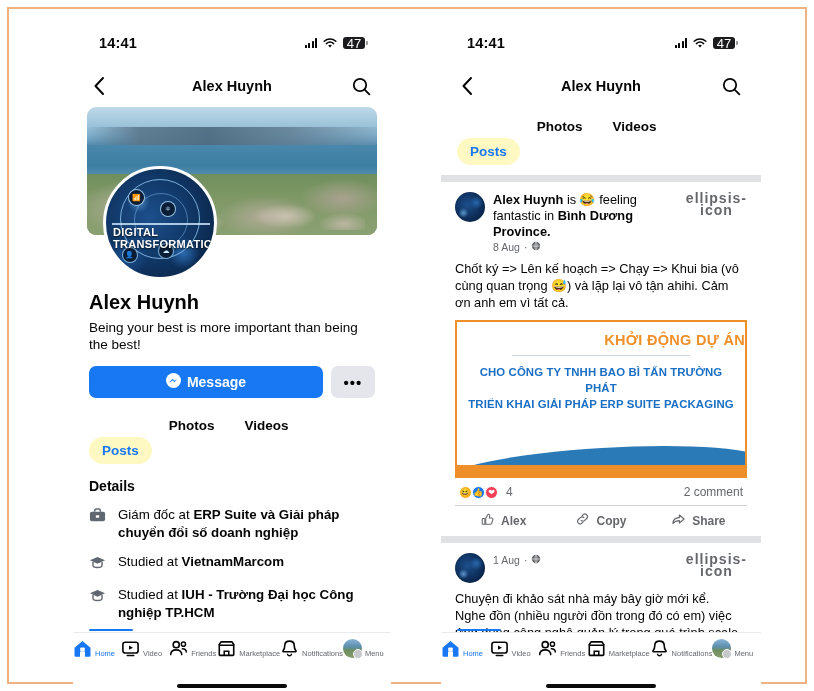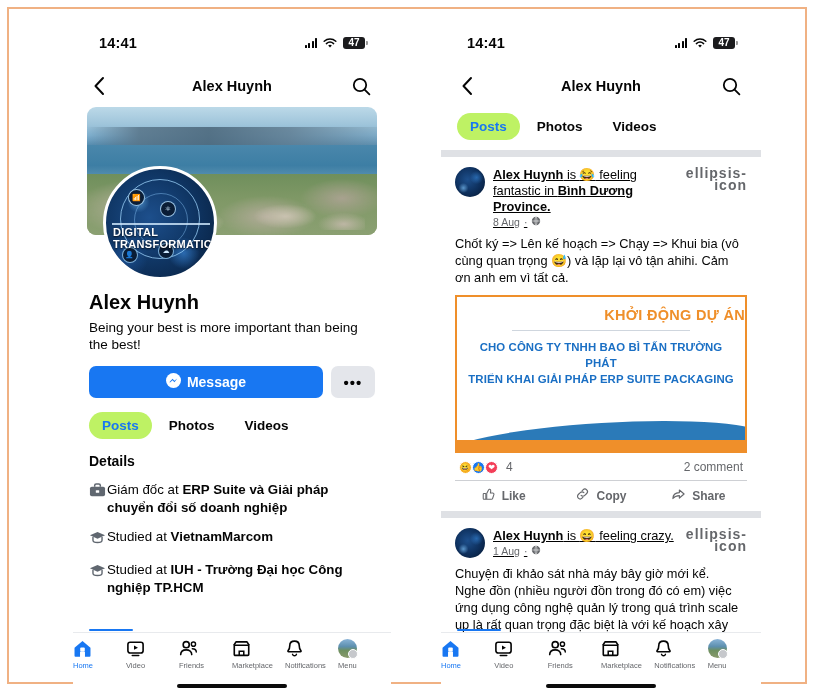--- a/index.html
+++ b/index.html
@@ -39,21 +39,21 @@
   .wifi svg { display: block; }
   .batt {
     position: relative; width: 22px; height: 11.5px;
     border-radius: 3px; background: #1c1c1e;
     display: flex; align-items: center; justify-content: center;
   }
   .batt::after {
     content: ''; position: absolute; right: -3px; top: 3.5px;
     width: 2px; height: 4.5px; background: #9a9a9a; border-radius: 0 1px 1px 0;
   }
-  .batt span { font-size: 10px; color: #fff; font-weight: bold; line-height: 1; }
+  .batt span { font-size: 13px; color: #fff; font-weight: normal; line-height: 1; }
 
   
   .navbar {
     height: 42px; display: flex; align-items: center;
     padding: 0 20px; position: relative;
   }
   .nav-back { cursor: pointer; display: flex; }
   .nav-title {
     position: absolute; left: 0; right: 0; text-align: center;
     font-size: 14.5px; font-weight: bold; color: #050505;
@@ -151,27 +151,27 @@
     cursor: pointer; border: none;
     font-size: 15px; font-weight: bold; color: #050505; letter-spacing: 1px;
   }
 
   
   .tabs { display: flex; gap: 4px; margin-top: 14px; }
   .tab {
     padding: 6px 13px; border-radius: 15px; font-size: 13.5px;
     font-weight: bold; color: #050505; cursor: pointer; white-space: nowrap;
   }
-  .tab.active { background: #bef264; color: #1877f2; }
+  .tab.active { background: #fef9c3; color: #1877f2; margin-top: 25px; }
 
   
   .details { padding: 0 16px; margin-top: 14px; }
   .details-title { font-size: 14px; font-weight: bold; color: #050505; }
   .detail-row {
-    display: flex; margin-top: 12px; align-items: flex-start;
+    display: flex; gap: 11px; margin-top: 12px; align-items: flex-start;
   }
   .detail-icon { flex: 0 0 18px; padding-top: 1px; }
   .detail-text { font-size: 13.3px; color: #050505; line-height: 17.5px; }
   .detail-text b { font-weight: bold; }
 
   
   .tabs-right { display: flex; gap: 4px; padding: 6px 16px 10px 16px; }
   .feed-sep { height: 7px; background: #dfe1e5; }
   .post { padding: 10px 14px 0 14px; }
   .post-head { display: flex; align-items: flex-start; gap: 8px; }
@@ -179,29 +179,29 @@
     flex: 0 0 30px; width: 30px; height: 30px; border-radius: 50%;
     overflow: hidden; position: relative;
     background: radial-gradient(circle at 42% 42%, #1d4f8c 0%, #0d2e5a 55%, #05162e 100%);
   }
   .post-av::after {
     content: ''; position: absolute; inset: 0;
     background:
       radial-gradient(circle 7px at 28% 70%, rgba(130,200,255,.65), rgba(0,0,0,0) 72%),
       radial-gradient(circle 9px at 72% 35%, rgba(60,150,240,.5), rgba(0,0,0,0) 74%);
   }
-  .post-meta { flex: 1; min-width: 0; text-decoration: underline; }
+  .post-meta { flex: 1; min-width: 0; }
   .post-line { font-size: 12.8px; color: #050505; line-height: 16px; }
   .post-line b { font-weight: bold; }
   .post-sub {
     margin-top: 1px; font-size: 10.5px; color: #65676b;
     display: flex; align-items: center; gap: 4px;
   }
   .post-dots {
-    flex: 0 0 18px; text-align: right; color: #65676b;
+    flex: 0 0 18px; text-align: center; color: #65676b;
     font-size: 14px; font-weight: bold; letter-spacing: 1px;
     cursor: pointer; line-height: 12px;
   }
   .post-body {
     margin-top: 7px; font-size: 12.8px; color: #050505; line-height: 17px;
   }
 
   
   .banner {
     margin: 9px 0 0 0; height: 158px; position: relative;
@@ -281,21 +281,21 @@
     font-size: 12px; color: #65676b; font-weight: bold; cursor: pointer;
   }
 
   
   .tabbar {
     position: absolute; left: 0; right: 0; bottom: 0; height: 62px;
     background: #fff; border-top: 1px solid #e8eaed;
     display: flex; align-items: flex-start; padding-top: 6px;
   }
   .tb {
-    flex: 1; display: flex; flex-direction: column; align-items: flex-start; gap: 3px;
+    flex: 1; display: flex; flex-direction: row; align-items: flex-end; gap: 3px;
     cursor: pointer;
   }
   .tb-label { font-size: 7.5px; color: #65676b; }
   .tb.active .tb-label { color: #1877f2; }
   .tb-avatar {
     width: 19px; height: 19px; border-radius: 50%; position: relative;
     background: linear-gradient(to bottom, #8ab4d8 0%, #5d8fae 40%, #6d8f5f 60%, #8a9a6c 100%);
   }
   .tb-avatar::after {
     content: ''; position: absolute; right: -1px; bottom: -1px;
@@ -581,21 +581,21 @@
 
       <div class="act-divider"></div>
       <div class="act-row">
         <div class="act">
           <span>
             <svg width="14" height="14" viewBox="0 0 16 16">
                 <path d="M4.6 14h6.1c.7 0 1.3-.4 1.5-1.1l1.4-4.2c.3-.9-.4-1.9-1.4-1.9H9.6l.4-2.4c.1-.8-.4-1.6-1.2-1.8-.5-.1-1 .1-1.2.6L5.4 7.5v6.5z" stroke="#65676b" stroke-width="1.2" fill="none" stroke-linejoin="round"></path>
                 <rect x="1.4" y="7.4" width="3" height="6.6" rx=".8" stroke="#65676b" stroke-width="1.2" fill="none"></rect>
               </svg>
           </span>
-          <span>Like</span>
+          <span>Alex</span>
         </div>
         <div class="act">
           <span>
             <svg width="15" height="14" viewBox="0 0 16 16">
                 <path d="M6.4 9.6a2.9 2.9 0 0 0 4.2 0l2.2-2.2a2.9 2.9 0 1 0-4.2-4.2L7.6 4.2" stroke="#65676b" stroke-width="1.3" fill="none" stroke-linecap="round"></path>
                 <path d="M9.6 6.4a2.9 2.9 0 0 0-4.2 0L3.2 8.6a2.9 2.9 0 1 0 4.2 4.2l1-1" stroke="#65676b" stroke-width="1.3" fill="none" stroke-linecap="round"></path>
               </svg>
           </span>
           <span>Copy</span>
         </div>
@@ -609,23 +609,20 @@
         </div>
       </div>
     </div>
 
     <div class="feed-sep"></div>
 
     <div class="post">
       <div class="post-head">
         <span class="post-av"></span>
         <div class="post-meta">
-          <div class="post-line">
-            <b>Alex Huynh</b><span> is </span><span>😄</span><span> feeling crazy.</span>
-          </div>
           <div class="post-sub">
             <span>1 Aug</span>
             <span>·</span>
             <span>
               <svg width="10" height="10" viewBox="0 0 12 12">
                   <circle cx="6" cy="6" r="5" fill="#65676b"></circle>
                   <path d="M1.4 6h9.2M6 1.1c1.6 1.5 1.6 8.3 0 9.8M6 1.1c-1.6 1.5-1.6 8.3 0 9.8" stroke="#fff" stroke-width=".7" fill="none"></path>
                 </svg>
             </span>
           </div>

